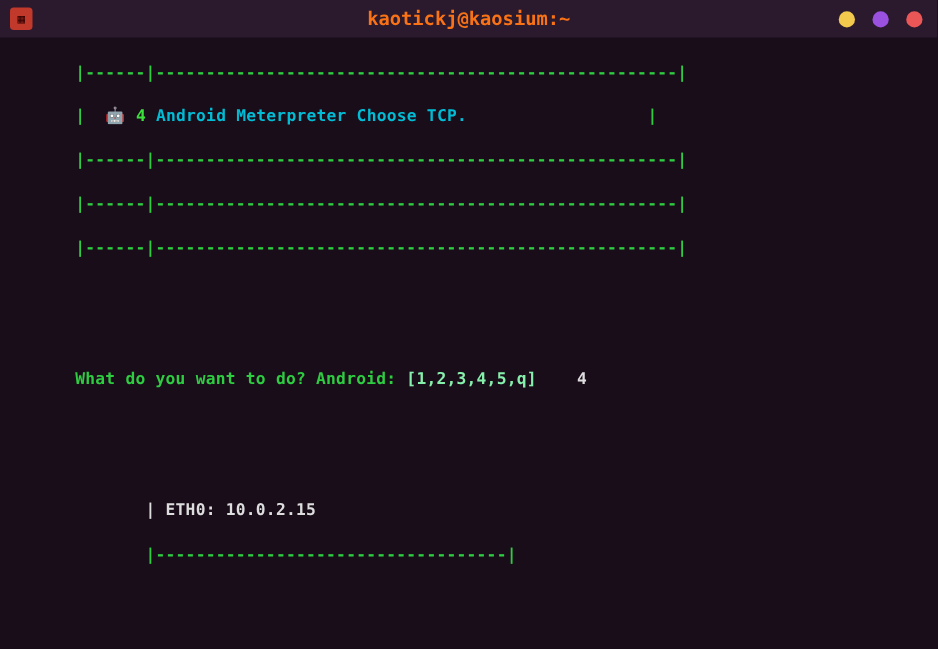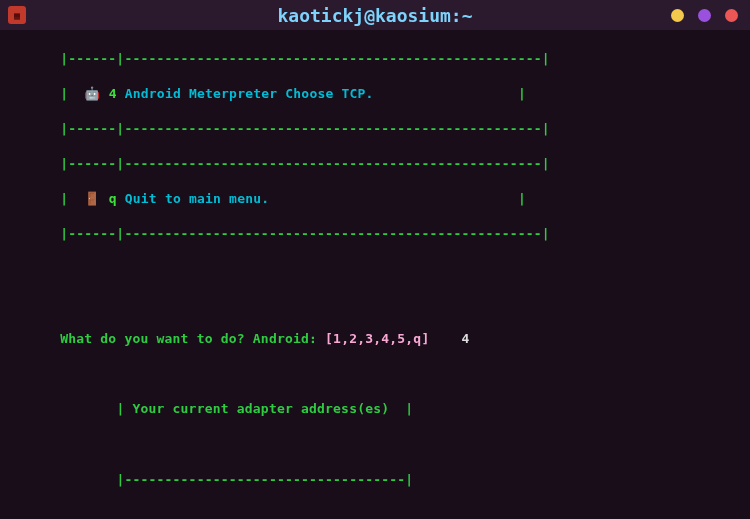--- a/index.html
+++ b/index.html
@@ -19,23 +19,23 @@
     display: flex;
     align-items: center;
     padding: 0 8px;
     position: relative;
   }
   .tb-left { display: flex; align-items: center; gap: 6px; }
   .tb-title {
     position: absolute;
     left: 50%;
     transform: translateX(-50%);
-    color: #7dd3fc;
+    color: #f97316;
     font-weight: bold;
-    font-size: 18px;
+    font-size: 15px;
   }
   .tb-right { position: absolute; right: 12px; display: flex; gap: 14px; }
   .circle { width: 13px; height: 13px; border-radius: 50%; }
   .yellow { background: #f2c94c; }
   .purple { background: #9b51e0; }
   .red { background: #eb5757; }
   .app-icon {
     width: 18px; height: 18px;
     background: #c0392b;
     border-radius: 3px;
@@ -45,21 +45,21 @@
   .terminal {
     padding: 2px 4px 4px 4px;
     line-height: 1.35;
     white-space: pre;
     letter-spacing: 0.2px;
   }
   .row { display: block; }
   .green-dash { color: #2ecc40; }
   .menu-num { color: #3be03b; }
   .menu-txt { color: #00bcd4; }
-  .yellow-txt { color: #f9a8d4; }
+  .yellow-txt { color: #86efac; }
   .prompt-green { color: #2ecc40; }
   .white { color: #ddd; }
 </style>
 </head>
 <body>
 
 <div class="titlebar">
   <div class="tb-left">
     <div class="app-icon">▦</div>
   </div>
@@ -69,28 +69,27 @@
     <div class="circle purple"></div>
     <div class="circle red"></div>
   </div>
 </div>
 
 <div class="terminal">
 <span class="row green-dash">       |------|----------------------------------------------------|</span>
 <span class="row"><span class="green-dash">       |  </span><span>🤖</span> <span class="menu-num">4</span> <span class="menu-txt">Android Meterpreter Choose TCP.</span><span class="green-dash">                  |</span></span>
 <span class="row green-dash">       |------|----------------------------------------------------|</span>
 <span class="row green-dash">       |------|----------------------------------------------------|</span>
-<span class="row"><span class="green-dash">       |  </span><span>🚪</span> <span class="menu-num">q</span> <span class="menu-txt">Quit to main menu.</span><span class="green-dash">                               |</span></span>
 <span class="row green-dash">       |------|----------------------------------------------------|</span>
 <span class="row"> </span>
 <span class="row"> </span>
 <span class="row"><span class="prompt-green">       What do you want to do? Android: </span><span class="yellow-txt">[1,2,3,4,5,q]</span><span class="white">    </span><span class="white">4</span></span>
 <span class="row"> </span>
-<span class="row"><span class="white">              </span><span class="prompt-green">| Your current adapter address(es)  |</span></span>
 <span class="row"><span class="white">              </span></span>
+<span class="row"><span class="white">              </span><span class="white">| ETH0: 10.0.2.15</span></span>
 <span class="row"><span class="white">              </span><span class="prompt-green">|-----------------------------------|</span></span>
 
 
 
 
 
 
 
 
 

